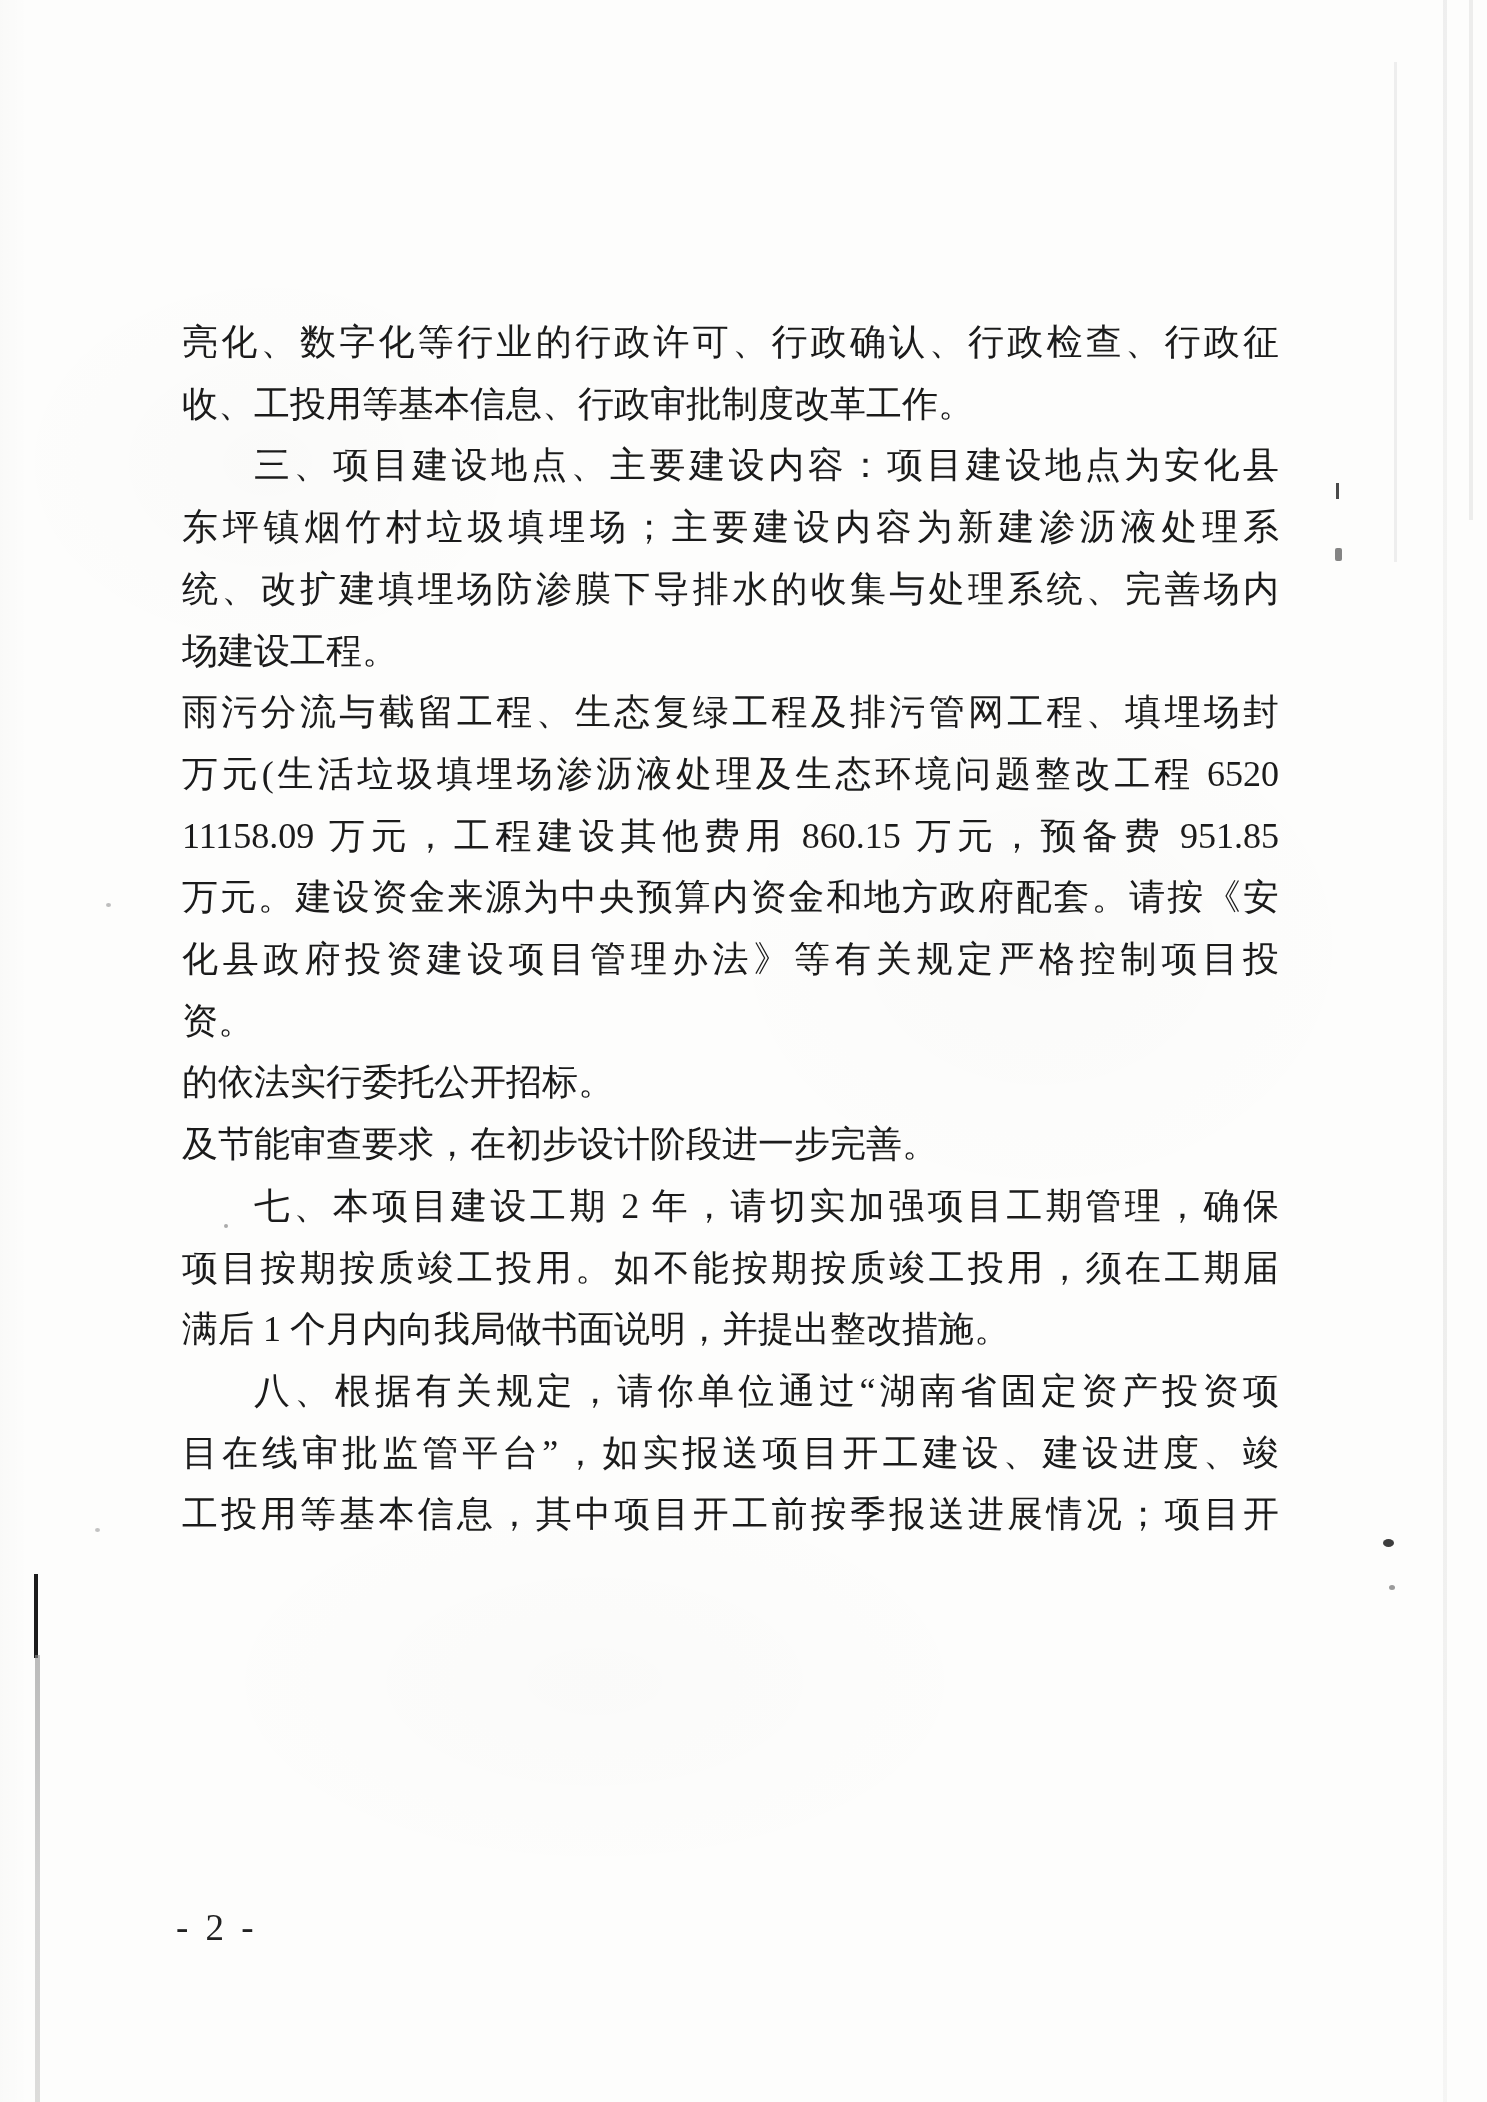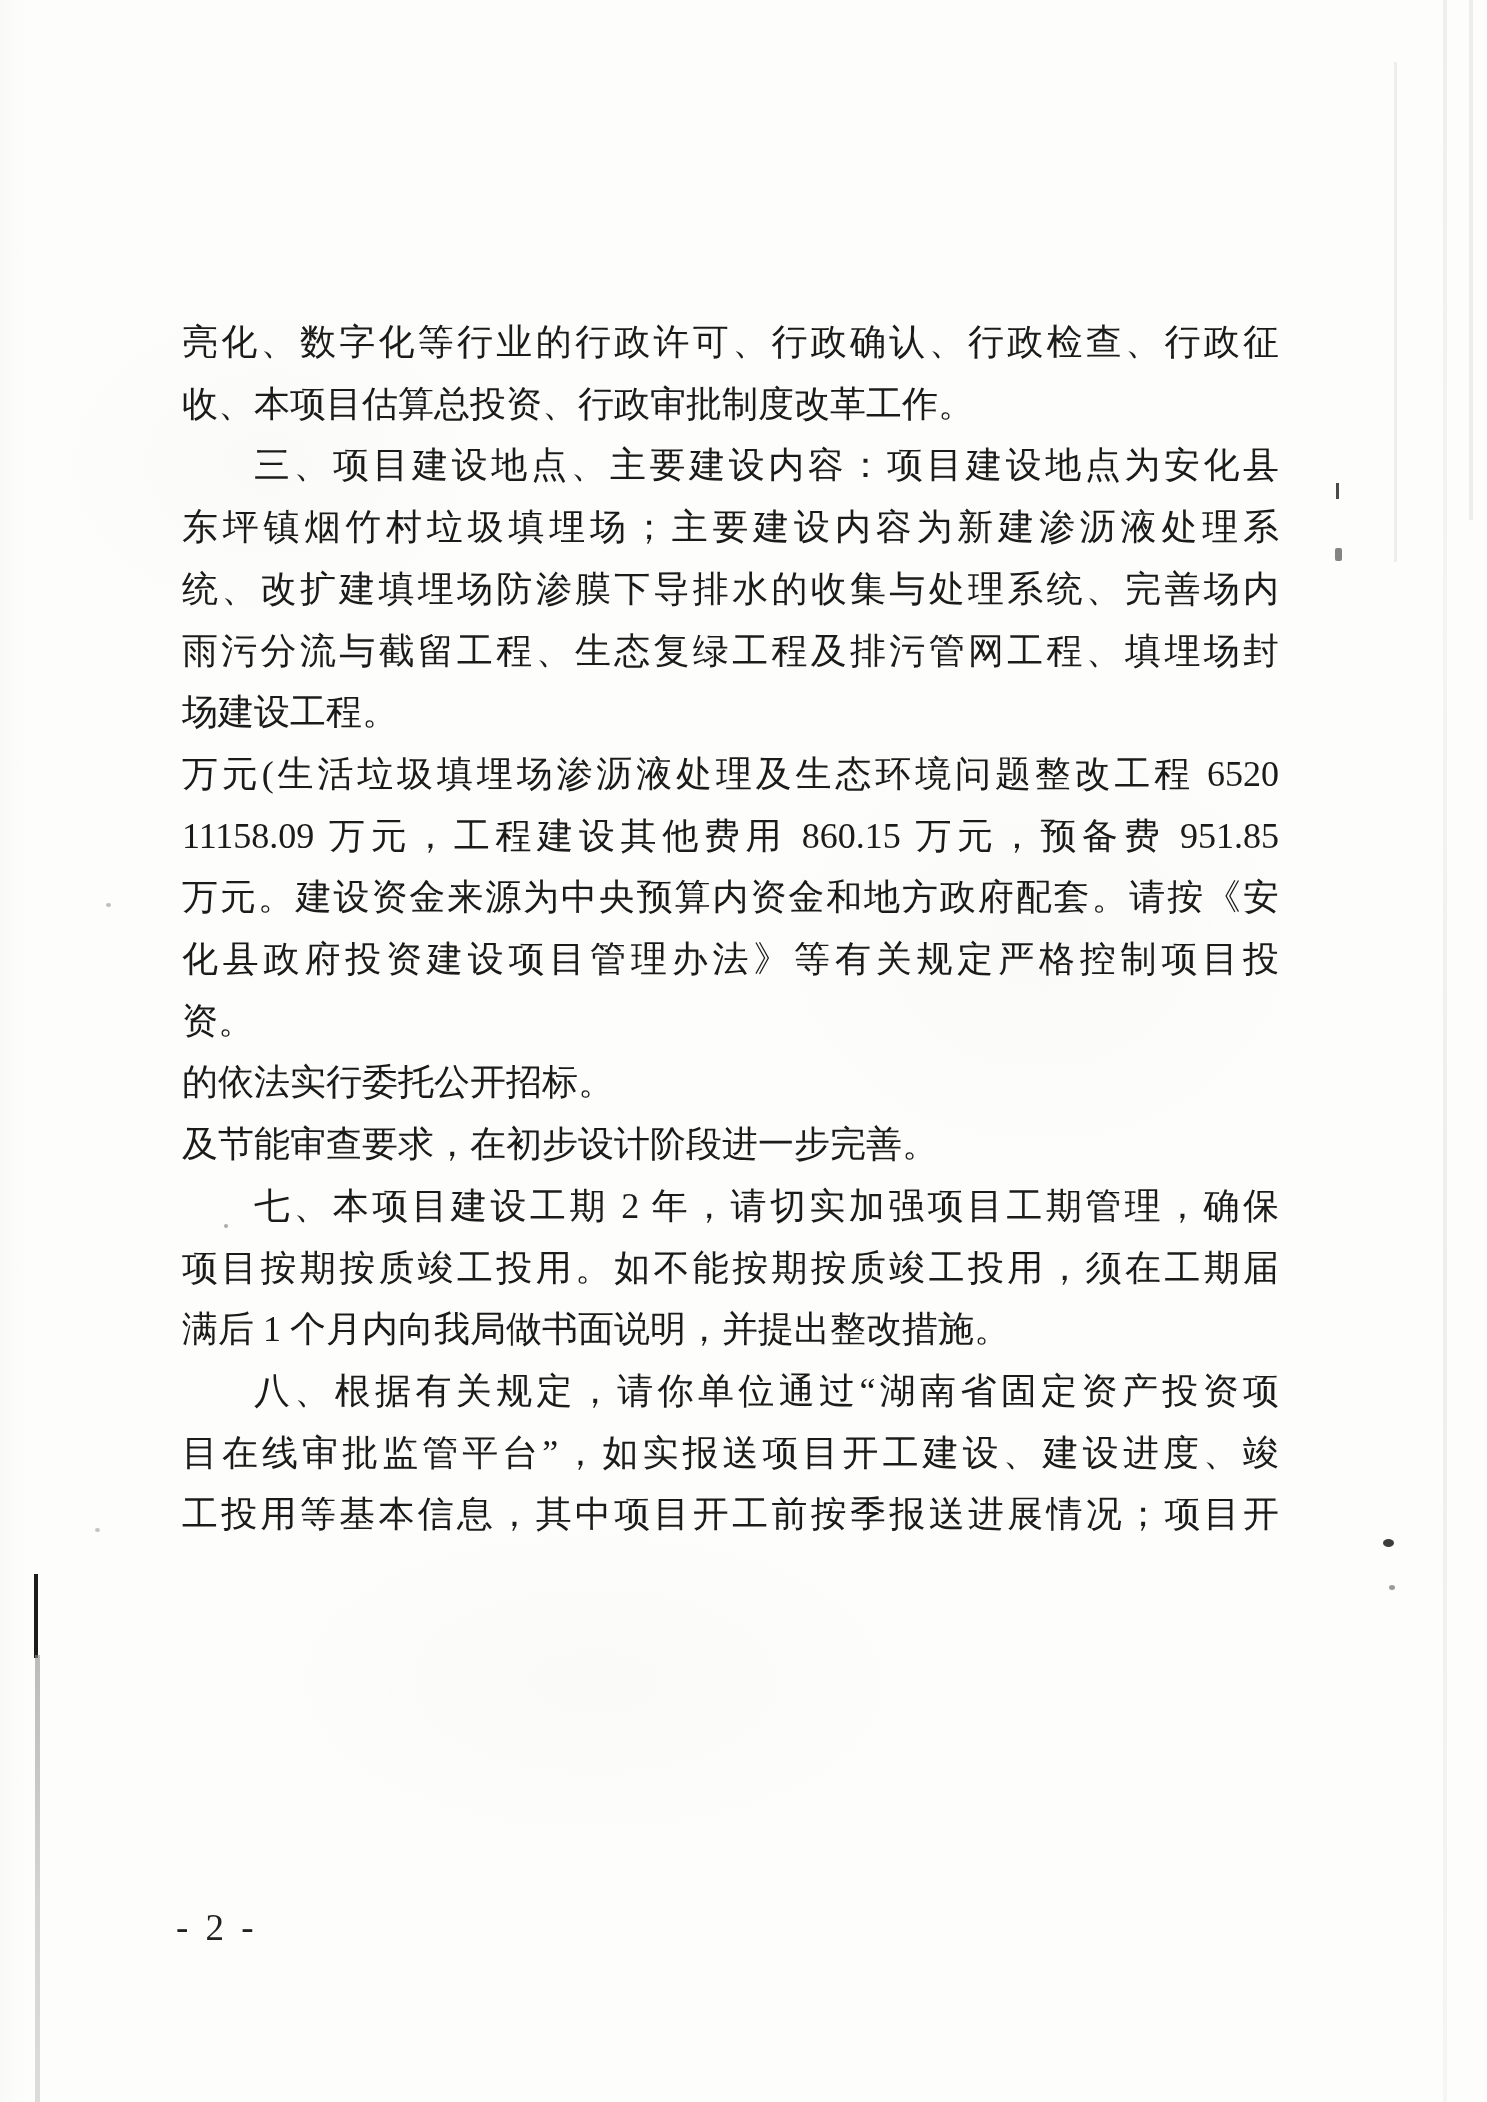--- a/index.html
+++ b/index.html
@@ -86,26 +86,26 @@
   .speck-6 { left: 224px; top: 1224px; width: 4px; height: 4px; background: #ababab; border-radius: 50%; }
   .speck-7 { left: 95px; top: 1528px; width: 5px; height: 4px; background: #c2c2c2; border-radius: 50%; }
 </style>
 </head>
 <body>
 
 <div class="paper">
 
   <div class="text-col" id="lines">
       <div class="line fill">亮化、数字化等行业的行政许可、行政确认、行政检查、行政征</div>
-      <div class="line">收、本项目估算总投资、行政审批制度改革工作。</div>
+      <div class="line">收、工投用等基本信息、行政审批制度改革工作。</div>
       <div class="line indent fill">三、项目建设地点、主要建设内容：项目建设地点为安化县</div>
       <div class="line fill">东坪镇烟竹村垃圾填埋场；主要建设内容为新建渗沥液处理系</div>
       <div class="line fill">统、改扩建填埋场防渗膜下导排水的收集与处理系统、完善场内</div>
+      <div class="line">场建设工程。</div>
       <div class="line fill">雨污分流与截留工程、生态复绿工程及排污管网工程、填埋场封</div>
-      <div class="line">场建设工程。</div>
       <div class="line fill">万元(生活垃圾填埋场渗沥液处理及生态环境问题整改工程 6520</div>
       <div class="line fill">11158.09 万元，工程建设其他费用 860.15 万元，预备费 951.85</div>
       <div class="line fill">万元。建设资金来源为中央预算内资金和地方政府配套。请按《安</div>
       <div class="line fill">化县政府投资建设项目管理办法》等有关规定严格控制项目投</div>
       <div class="line">资。</div>
       <div class="line">的依法实行委托公开招标。</div>
       <div class="line">及节能审查要求，在初步设计阶段进一步完善。</div>
       <div class="line indent fill">七、本项目建设工期 2 年，请切实加强项目工期管理，确保</div>
       <div class="line fill">项目按期按质竣工投用。如不能按期按质竣工投用，须在工期届</div>
       <div class="line">满后 1 个月内向我局做书面说明，并提出整改措施。</div>

